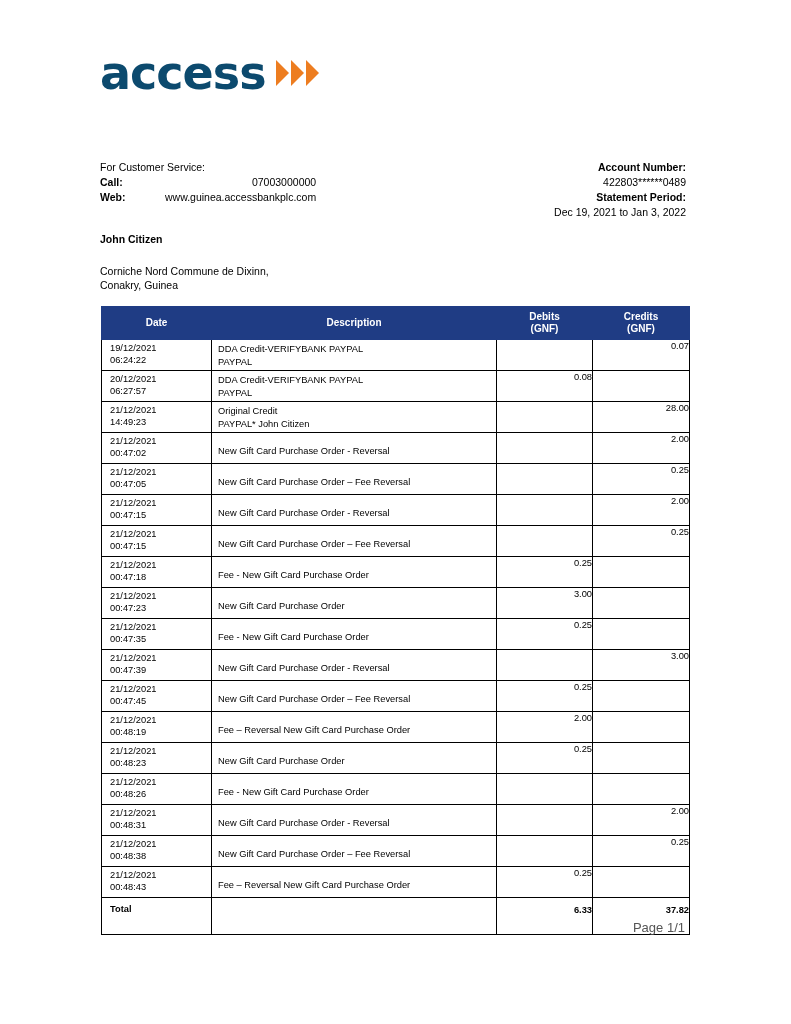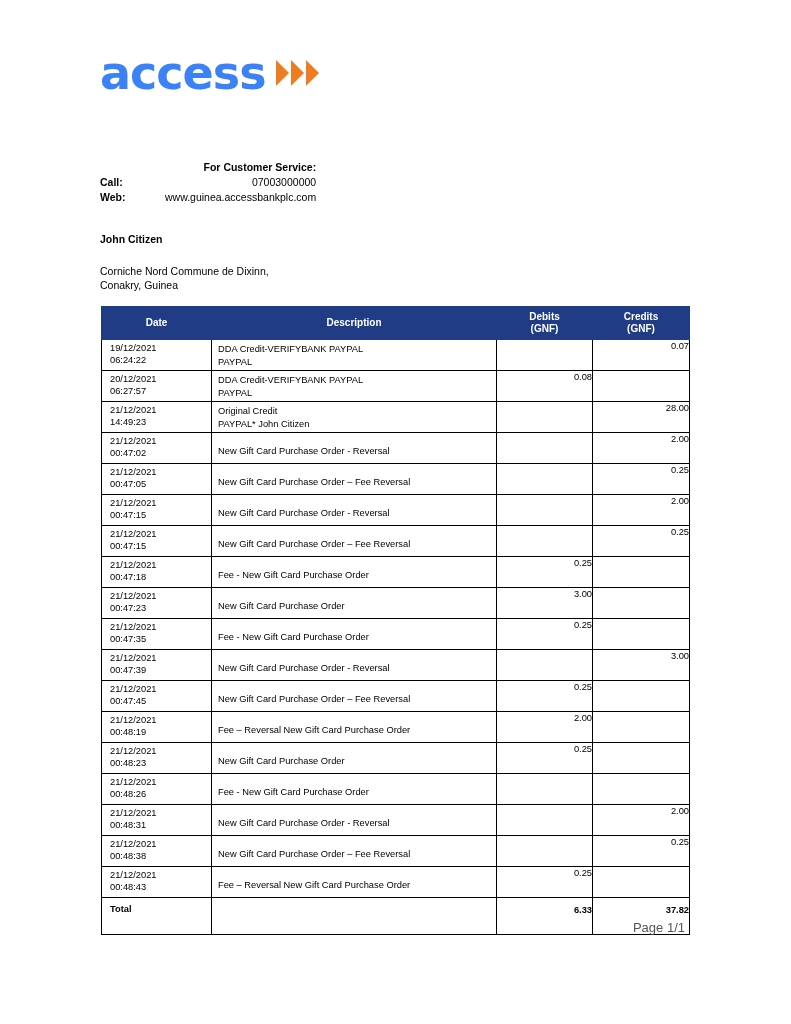--- a/index.html
+++ b/index.html
@@ -26,21 +26,21 @@
     position: absolute;
     left: 100px;
     top: 50px;
     display: flex;
     align-items: center;
   }
   .logo-text {
     font-family: "DejaVu Sans", sans-serif;
     font-size: 46px;
     font-weight: bold;
-    color: #3b82f6;
+    color: #0c4a6e;
     letter-spacing: -1px;
     line-height: 1;
   }
   .chevrons {
     display: flex;
     align-items: center;
     margin-left: 8px;
   }
   .chev {
     width: 0;
@@ -54,21 +54,21 @@
   .chev.c3 { opacity: 1; }
 
   
   .cs-block {
     position: absolute;
     left: 100px;
     top: 160px;
     font-size: 10.5px;
     line-height: 15px;
   }
-  .cs-title { font-weight: bold; text-align: right; }
+  .cs-title { font-weight: normal; }
   .cs-row { display: flex; justify-content: space-between; }
   .cs-label { font-weight: bold; width: 65px; }
   .cs-val { }
 
   .acct-block {
     position: absolute;
     right: 105px;
     top: 160px;
     text-align: right;
     font-size: 10.5px;
@@ -180,20 +180,26 @@
     <div class="cs-row">
       <span class="cs-label">Call:</span>
       <span class="cs-val">07003000000</span>
     </div>
     <div class="cs-row">
       <span class="cs-label">Web:</span>
       <span class="cs-val">www.guinea.accessbankplc.com</span>
     </div>
   </div>
 
+  <div class="acct-block">
+    <div class="b">Account Number:</div>
+    <div>422803******0489</div>
+    <div class="b">Statement Period:</div>
+    <div>Dec 19, 2021 to Jan 3, 2022</div>
+  </div>
 
   <div class="customer-block">
     <div class="customer-name">John Citizen</div>
     <div>Corniche Nord Commune de Dixinn,</div>
     <div>Conakry, Guinea</div>
   </div>
 
   <div class="table-wrap">
     <table class="stmt">
       <colgroup>

